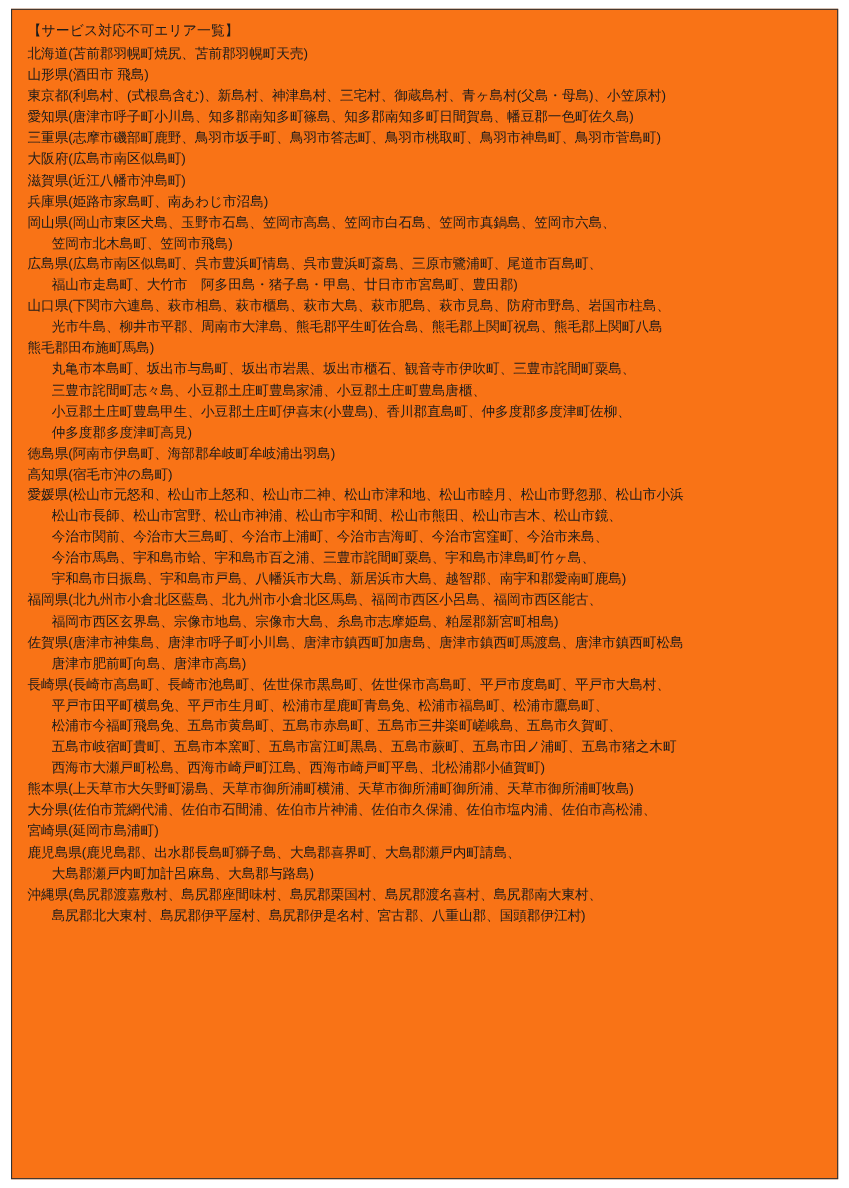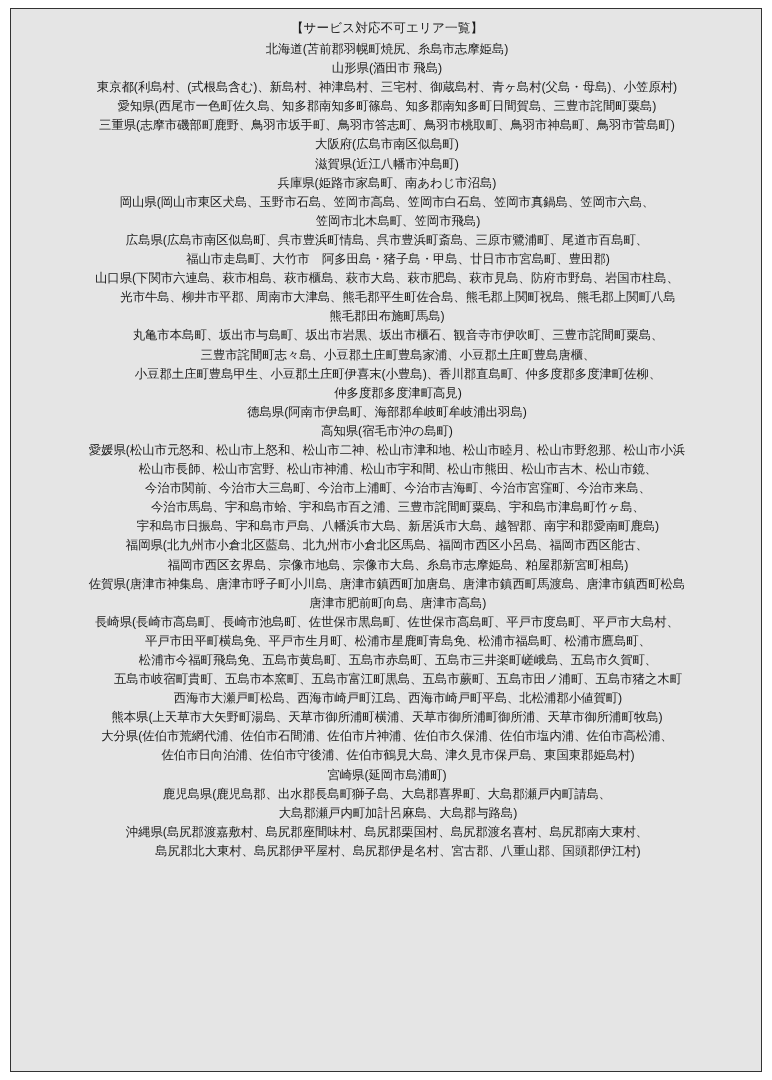--- a/index.html
+++ b/index.html
@@ -19,24 +19,23 @@
     height: 1080px;
     box-sizing: border-box;
     padding: 8px 10px;
     background: #ffffff;
   }
   .doc-frame {
     box-sizing: border-box;
     width: 100%;
     height: 100%;
     border: 1.5px solid #333333;
-    background: #e5e5e5;
+    background: #f97316;
     padding: 10px 12px 8px 14px;
     overflow: hidden;
-    text-align: center;
   }
   .doc-title {
     font-size: 12.6px;
     line-height: 19px;
     font-weight: 500;
     letter-spacing: 0.1px;
     margin: 0 0 2px 0;
     white-space: nowrap;
   }
   .entry {
@@ -54,30 +53,30 @@
   }
 </style>
 </head>
 <body>
 
 <div class="page">
   <div class="doc-frame">
     <div class="doc-title">【サービス対応不可エリア一覧】</div>
     <div id="entries">
         <div class="entry">
-          <div class="ln">北海道(苫前郡羽幌町焼尻、糸島市志摩姫島)</div>
+          <div class="ln">北海道(苫前郡羽幌町焼尻、苫前郡羽幌町天売)</div>
         </div>
         <div class="entry">
           <div class="ln">山形県(酒田市 飛島)</div>
         </div>
         <div class="entry">
           <div class="ln">東京都(利島村、(式根島含む)、新島村、神津島村、三宅村、御蔵島村、青ヶ島村(父島・母島)、小笠原村)</div>
         </div>
         <div class="entry">
-          <div class="ln">愛知県(西尾市一色町佐久島、知多郡南知多町篠島、知多郡南知多町日間賀島、三豊市詫間町粟島)</div>
+          <div class="ln">愛知県(唐津市呼子町小川島、知多郡南知多町篠島、知多郡南知多町日間賀島、幡豆郡一色町佐久島)</div>
         </div>
         <div class="entry">
           <div class="ln">三重県(志摩市磯部町鹿野、鳥羽市坂手町、鳥羽市答志町、鳥羽市桃取町、鳥羽市神島町、鳥羽市菅島町)</div>
         </div>
         <div class="entry">
           <div class="ln">大阪府(広島市南区似島町)</div>
         </div>
         <div class="entry">
           <div class="ln">滋賀県(近江八幡市沖島町)</div>
         </div>
@@ -129,21 +128,20 @@
           <div class="ln cont">平戸市田平町横島免、平戸市生月町、松浦市星鹿町青島免、松浦市福島町、松浦市鷹島町、</div>
           <div class="ln cont">松浦市今福町飛島免、五島市黄島町、五島市赤島町、五島市三井楽町嵯峨島、五島市久賀町、</div>
           <div class="ln cont">五島市岐宿町貴町、五島市本窯町、五島市富江町黒島、五島市蕨町、五島市田ノ浦町、五島市猪之木町</div>
           <div class="ln cont">西海市大瀬戸町松島、西海市崎戸町江島、西海市崎戸町平島、北松浦郡小値賀町)</div>
         </div>
         <div class="entry">
           <div class="ln">熊本県(上天草市大矢野町湯島、天草市御所浦町横浦、天草市御所浦町御所浦、天草市御所浦町牧島)</div>
         </div>
         <div class="entry">
           <div class="ln">大分県(佐伯市荒網代浦、佐伯市石間浦、佐伯市片神浦、佐伯市久保浦、佐伯市塩内浦、佐伯市高松浦、</div>
-          <div class="ln cont">佐伯市日向泊浦、佐伯市守後浦、佐伯市鶴見大島、津久見市保戸島、東国東郡姫島村)</div>
         </div>
         <div class="entry">
           <div class="ln">宮崎県(延岡市島浦町)</div>
         </div>
         <div class="entry">
           <div class="ln">鹿児島県(鹿児島郡、出水郡長島町獅子島、大島郡喜界町、大島郡瀬戸内町請島、</div>
           <div class="ln cont">大島郡瀬戸内町加計呂麻島、大島郡与路島)</div>
         </div>
         <div class="entry">
           <div class="ln">沖縄県(島尻郡渡嘉敷村、島尻郡座間味村、島尻郡栗国村、島尻郡渡名喜村、島尻郡南大東村、</div>

